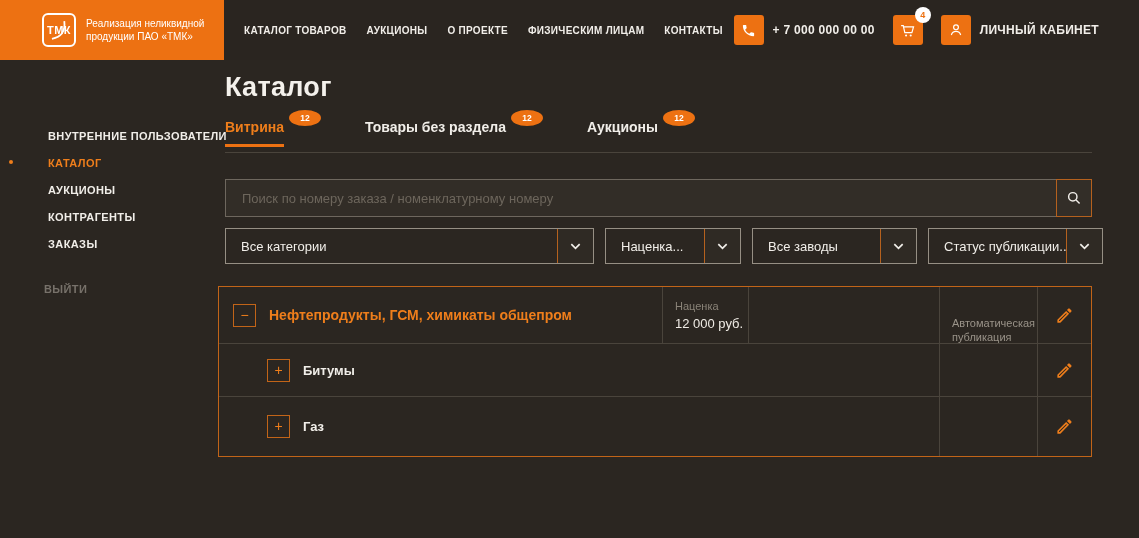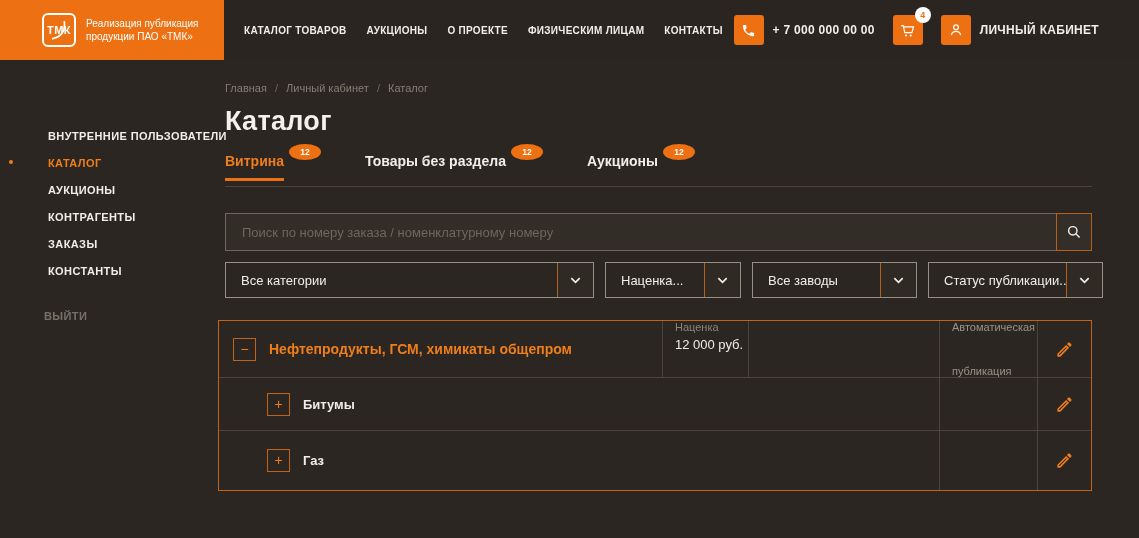--- a/index.html
+++ b/index.html
@@ -64,40 +64,40 @@
   .trow.parent { grid-template-columns:443px 86px 191px 98px 54px; height:56px; }
   .trow.child  { grid-template-columns:720px 98px 54px; }
   .trow.child-1 { height:53px; } .trow.child-2 { height:60px; }
   .cell { display:flex; align-items:center; min-width:0; }
   .cell + .cell { border-left:1px solid #4A443C; }
   .name-cell { padding-left:14px; gap:13px; }
   .trow.child .name-cell { padding-left:48px; }
   .toggle { width:23px; height:23px; background:transparent; border:1px solid #C26418; color:#EF7E1B; font-size:14px; line-height:1; display:flex; align-items:center; justify-content:center; cursor:pointer; flex-shrink:0; font-family:"Liberation Sans", sans-serif; padding-bottom:1px; }
   .parent-name { color:#EF7E1B; font-weight:bold; font-size:14px; }
   .child-name { color:#F1EEE9; font-weight:bold; font-size:13px; }
-  .markup-cell { flex-direction:column; align-items:flex-start; justify-content:flex-start; padding-left:12px; gap:4px; }
+  .markup-cell { flex-direction:column; align-items:flex-start; justify-content:center; padding-left:12px; gap:4px; }
   .markup-label { color:#8A8378; font-size:11px; }
   .markup-value { color:#EFEBE5; font-size:13px; }
-  .pub-cell { flex-direction:column; align-items:flex-start; justify-content:space-between; padding-left:12px; gap:2px; color:#9A9389; font-size:11px; }
+  .pub-cell { flex-direction:column; align-items:flex-start; justify-content:flex-end; padding-left:12px; gap:2px; color:#9A9389; font-size:11px; }
   .edit-cell { justify-content:center; }
   .edit-btn { background:none; border:none; cursor:pointer; padding:4px; display:flex; }
 </style>
 </head>
 <body>
 
 <div class="header">
   <div class="logo-block">
     <div class="logo-mark">
       <svg class="lm-arc" viewBox="0 0 34 34">
           <path d="M9 27 Q25 24 23 7" stroke="#fff" stroke-width="2" fill="none"></path>
         </svg>
       <span>ТМК</span>
     </div>
     <div class="tagline">
-      <div>Реализация публикация</div>
+      <div>Реализация неликвидной</div>
       <div>продукции ПАО «ТМК»</div>
     </div>
   </div>
   <div class="nav">
     <span class="nav-item">КАТАЛОГ ТОВАРОВ</span>
     <span class="nav-item">АУКЦИОНЫ</span>
     <span class="nav-item">О ПРОЕКТЕ</span>
     <span class="nav-item">ФИЗИЧЕСКИМ ЛИЦАМ</span>
     <span class="nav-item">КОНТАКТЫ</span>
   </div>
@@ -143,34 +143,24 @@
       </div>
     <div class="side-item">
         <span>АУКЦИОНЫ</span>
       </div>
     <div class="side-item">
         <span>КОНТРАГЕНТЫ</span>
       </div>
     <div class="side-item">
         <span>ЗАКАЗЫ</span>
       </div>
-    <div class="side-item">
-        <span>КОНСТАНТЫ</span>
-      </div>
     <div class="side-logout">ВЫЙТИ</div>
   </div>
 
   <div class="content">
-    <div class="breadcrumb">
-      <span class="crumb">Главная</span>
-      <span class="sep">/</span>
-      <span class="crumb">Личный кабинет</span>
-      <span class="sep">/</span>
-      <span class="crumb">Каталог</span>
-    </div>
 
     <div class="page-title">Каталог</div>
 
     <div class="tabs">
       <div class="tab active">
         <span class="tab-label">Витрина</span>
         <span class="tab-badge">12</span>
       </div>
       <div class="tab">
         <span class="tab-label">Товары без раздела</span>

